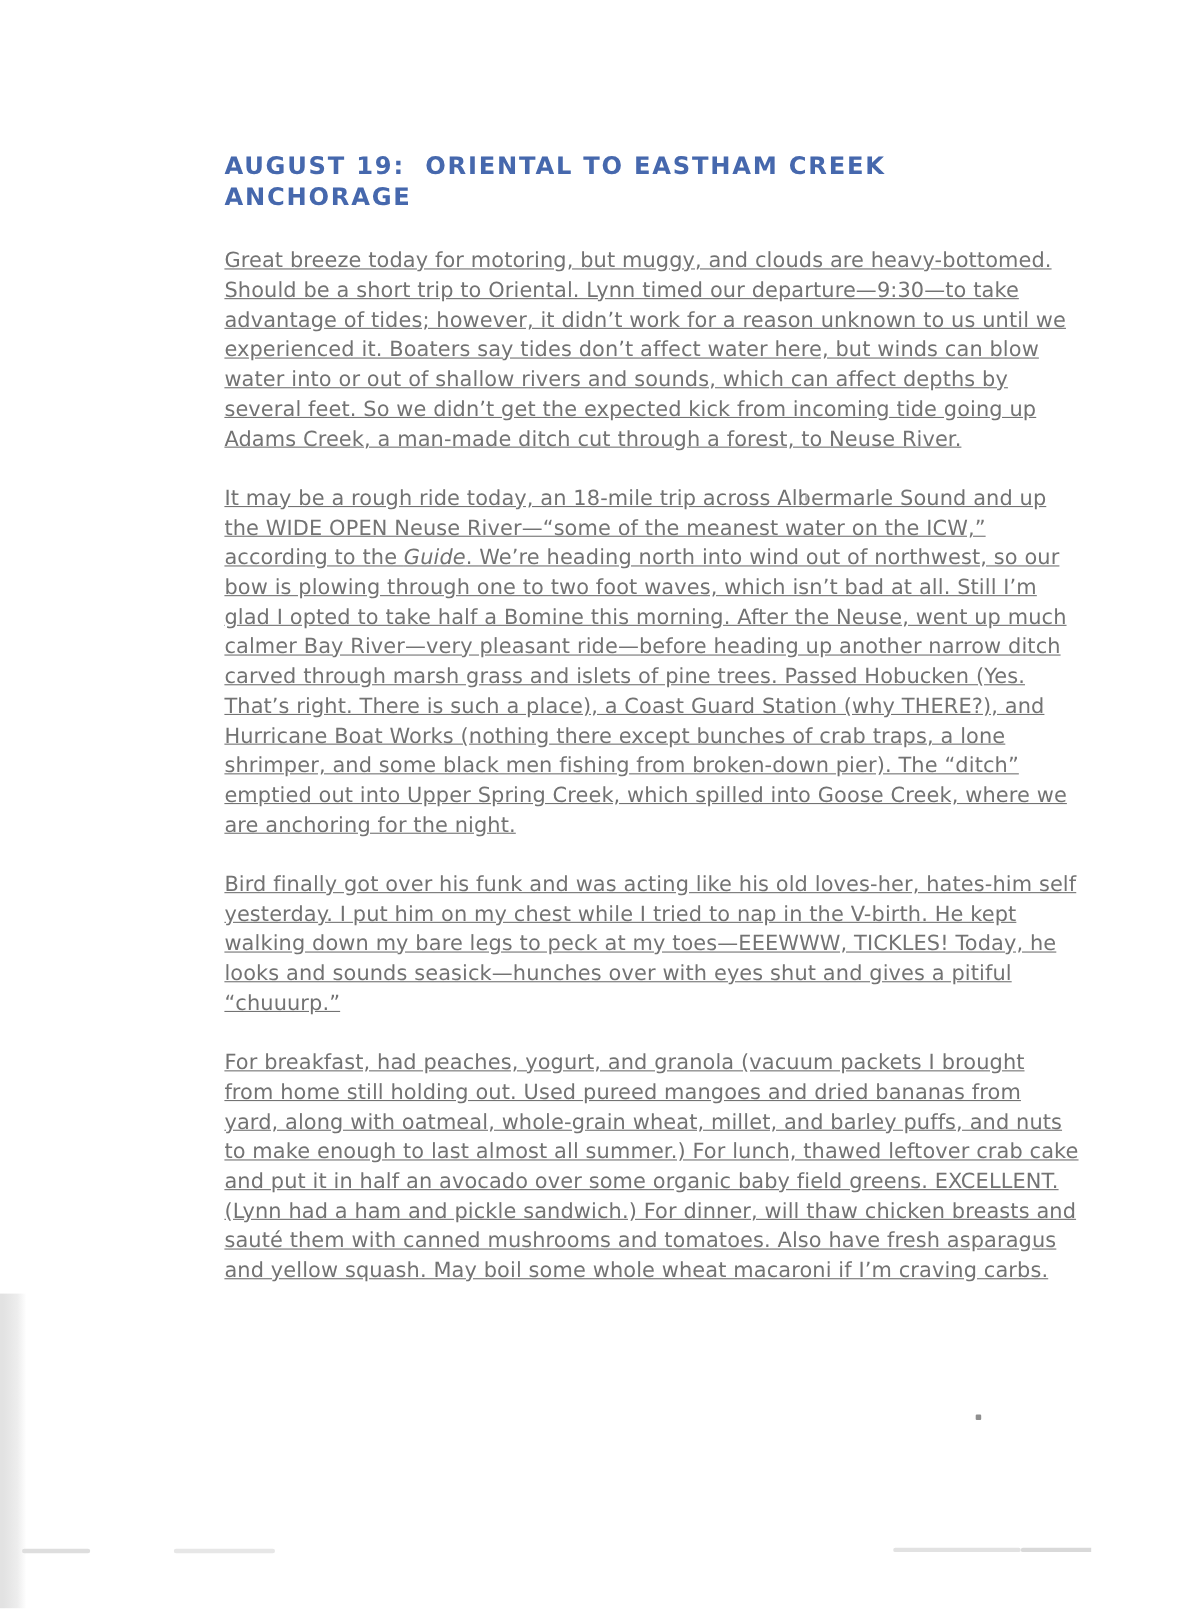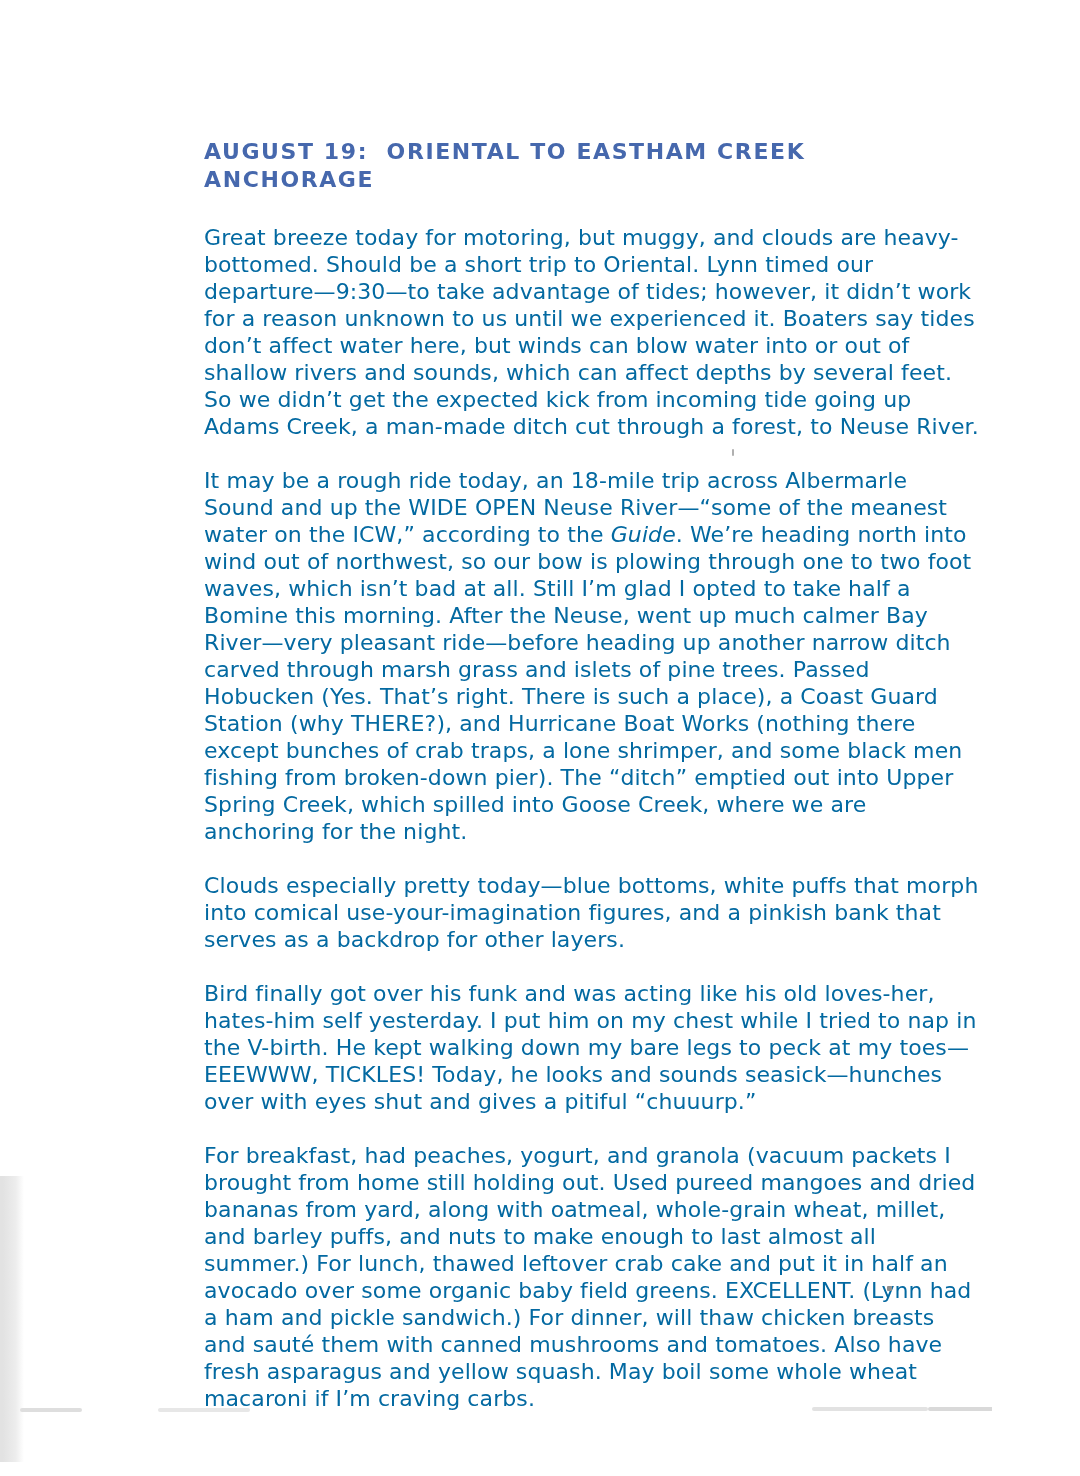--- a/index.html
+++ b/index.html
@@ -26,24 +26,25 @@
     font-family: "DejaVu Sans", sans-serif;
     font-weight: bold;
     font-size: 22px;
     line-height: 28px;
     letter-spacing: 1.6px;
     color: #4668ad;
     white-space: pre-wrap;
   }
   .content p {
     margin: 0 0 27px 0;
-    font-size: 22px;
+    font-size: 19px;
     line-height: 27px;
-    color: #0369a1;
+    color: #737373;
     letter-spacing: 0.1px;
+    text-decoration: underline;
   }
   .content p em {
     font-style: italic;
   }
   
   .edge-strip {
     position: absolute;
     left: 0;
     top: 1176px;
     width: 24px;
@@ -85,21 +86,20 @@
 
   <div class="content">
 
     <h1 class="title">AUGUST 19:  ORIENTAL TO EASTHAM CREEK ANCHORAGE</h1>
 
     <p>Great breeze today for motoring, but muggy, and clouds are heavy-bottomed. Should be a short trip to Oriental. Lynn timed our departure—9:30—to take advantage of tides; however, it didn’t work for a reason unknown to us until we experienced it. Boaters say tides don’t affect water here, but winds can blow water into or out of shallow rivers and sounds, which can affect depths by several feet. So we didn’t get the expected kick from incoming tide going up Adams Creek, a man-made ditch cut through a forest, to Neuse River.</p>
 
 
     <p><span>It may be a rough ride today, an 18-mile trip across Albermarle Sound and up the WIDE OPEN Neuse River—“some of the meanest water on the ICW,” according to the </span><em>Guide</em><span>. We’re heading north into wind out of northwest, so our bow is plowing through one to two foot waves, which isn’t bad at all. Still I’m glad I opted to take half a Bomine this morning. After the Neuse, went up much calmer Bay River—very pleasant ride—before heading up another narrow ditch carved through marsh grass and islets of pine trees. Passed Hobucken (Yes. That’s right. There is such a place), a Coast Guard Station (why THERE?), and Hurricane Boat Works (nothing there except bunches of crab traps, a lone shrimper, and some black men fishing from broken-down pier). The “ditch” emptied out into Upper Spring Creek, which spilled into Goose Creek, where we are anchoring for the night.</span></p>
 
-    <p>Clouds especially pretty today—blue bottoms, white puffs that morph into comical use-your-imagination figures, and a pinkish bank that serves as a backdrop for other layers.</p>
 
 
     <p>Bird finally got over his funk and was acting like his old loves-her, hates-him self yesterday. I put him on my chest while I tried to nap in the V-birth. He kept walking down my bare legs to peck at my toes—EEEWWW, TICKLES! Today, he looks and sounds seasick—hunches over with eyes shut and gives a pitiful “chuuurp.”</p>
 
     <p>For breakfast, had peaches, yogurt, and granola (vacuum packets I brought from home still holding out. Used pureed mangoes and dried bananas from yard, along with oatmeal, whole-grain wheat, millet, and barley puffs, and nuts to make enough to last almost all summer.) For lunch, thawed leftover crab cake and put it in half an avocado over some organic baby field greens. EXCELLENT. (Lynn had a ham and pickle sandwich.) For dinner, will thaw chicken breasts and sauté them with canned mushrooms and tomatoes. Also have fresh asparagus and yellow squash. May boil some whole wheat macaroni if I’m craving carbs.</p>
 
   </div>
 
   <div class="speck-1"></div>
   <div class="speck-2"></div>

